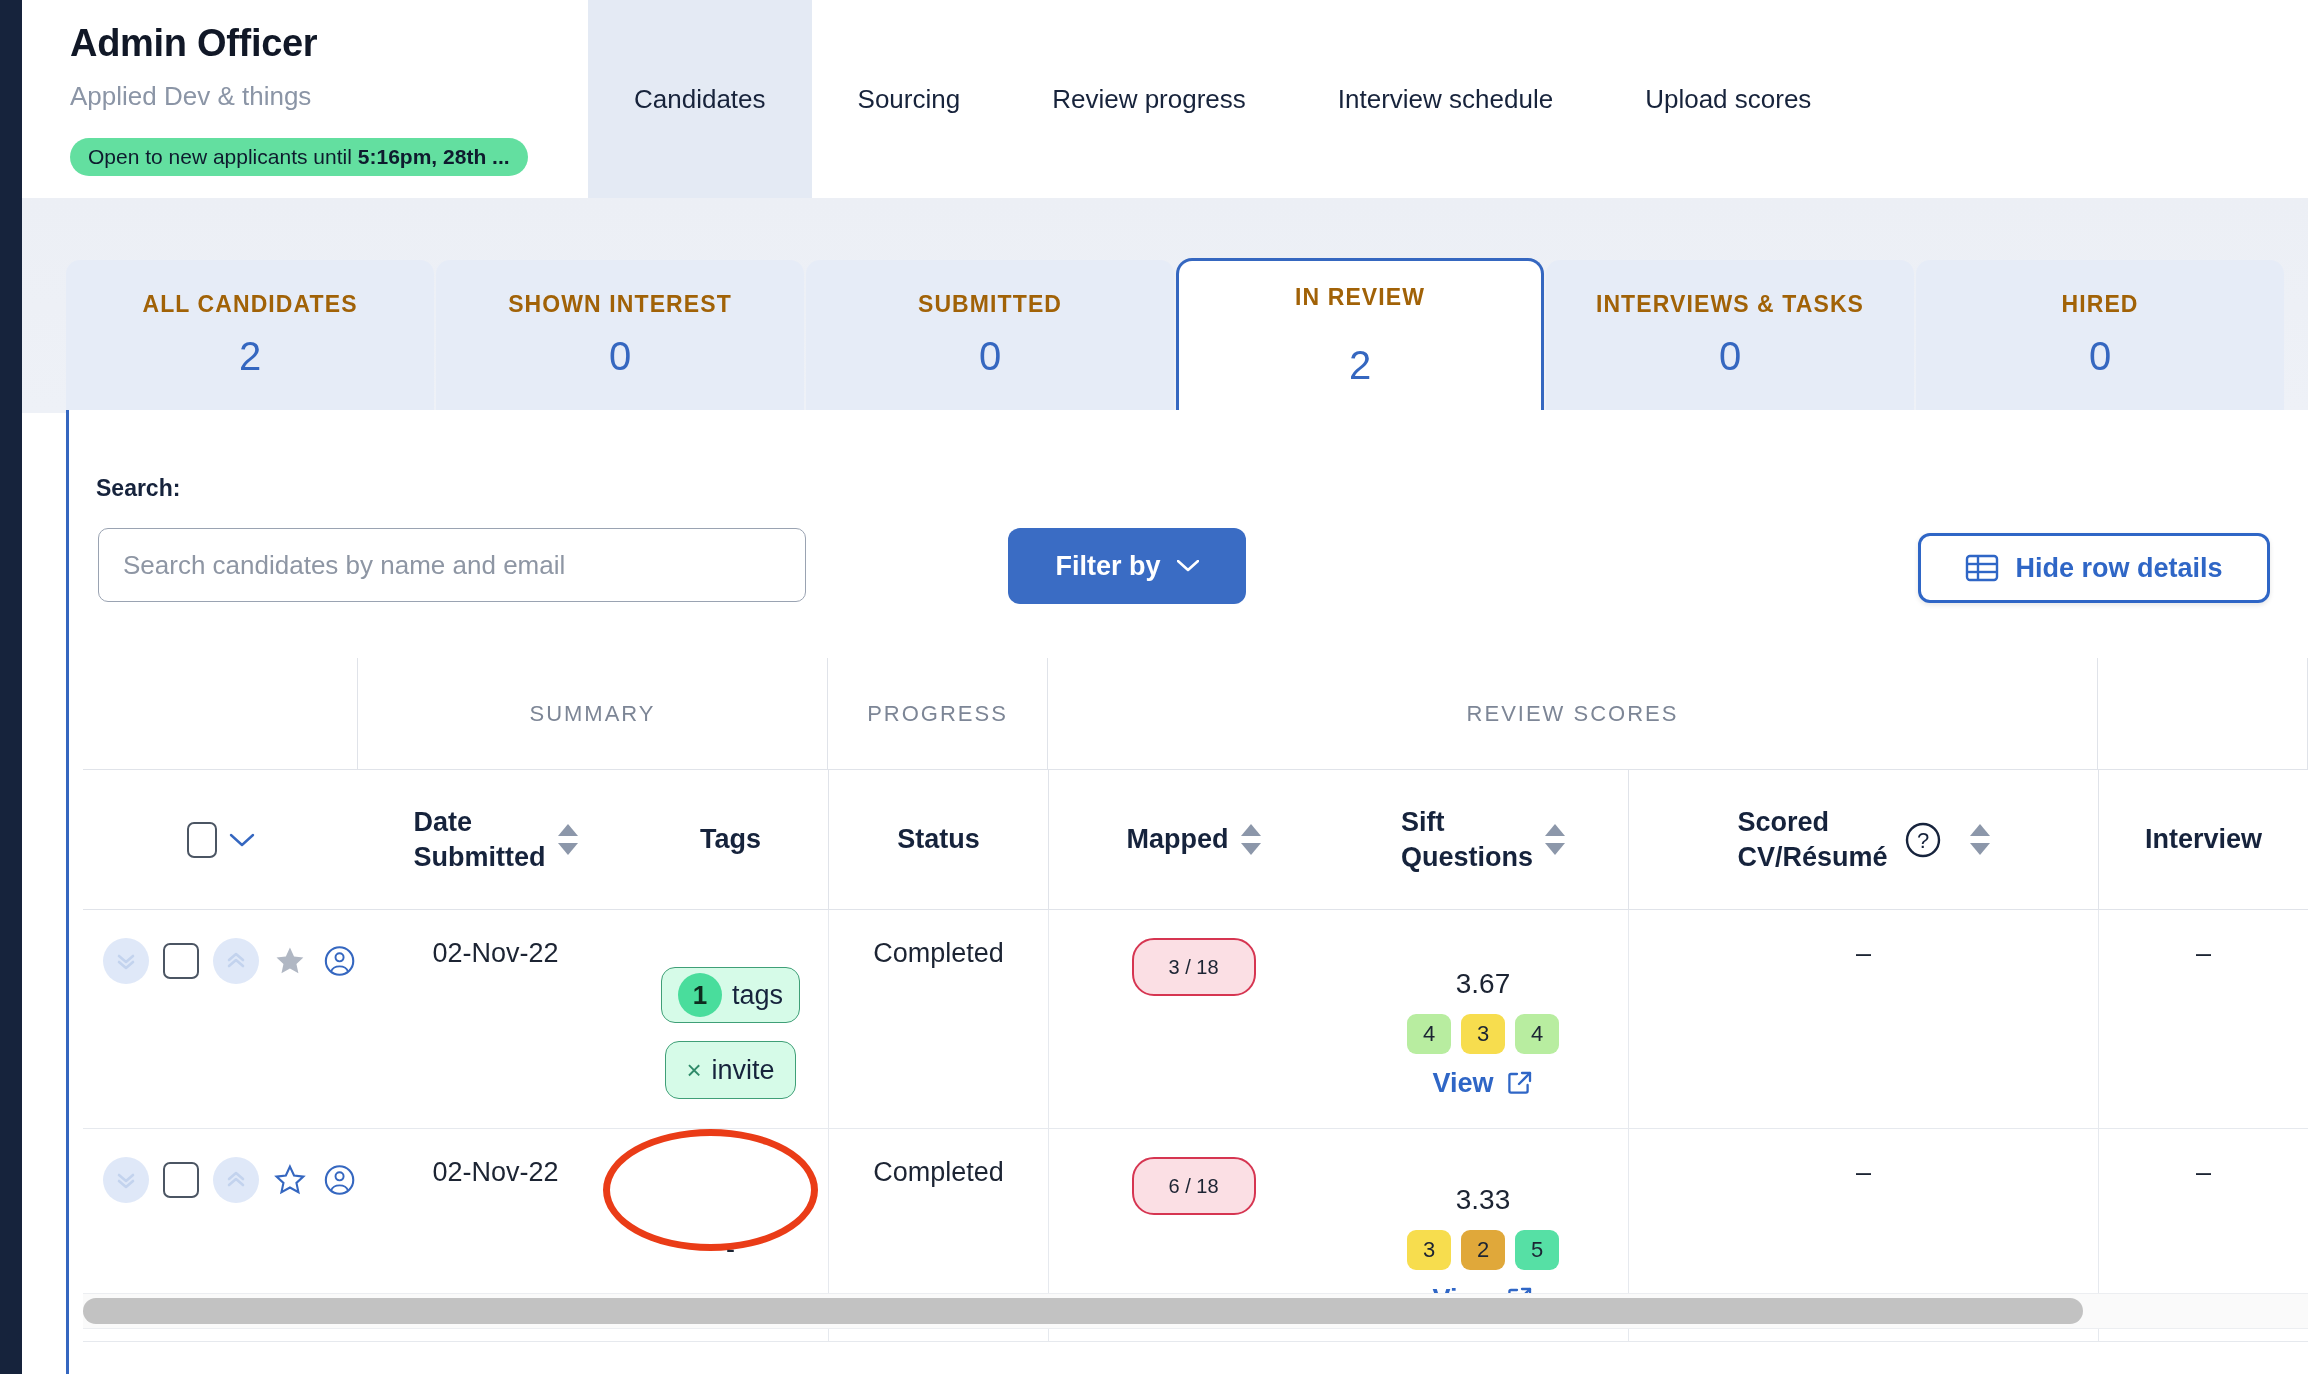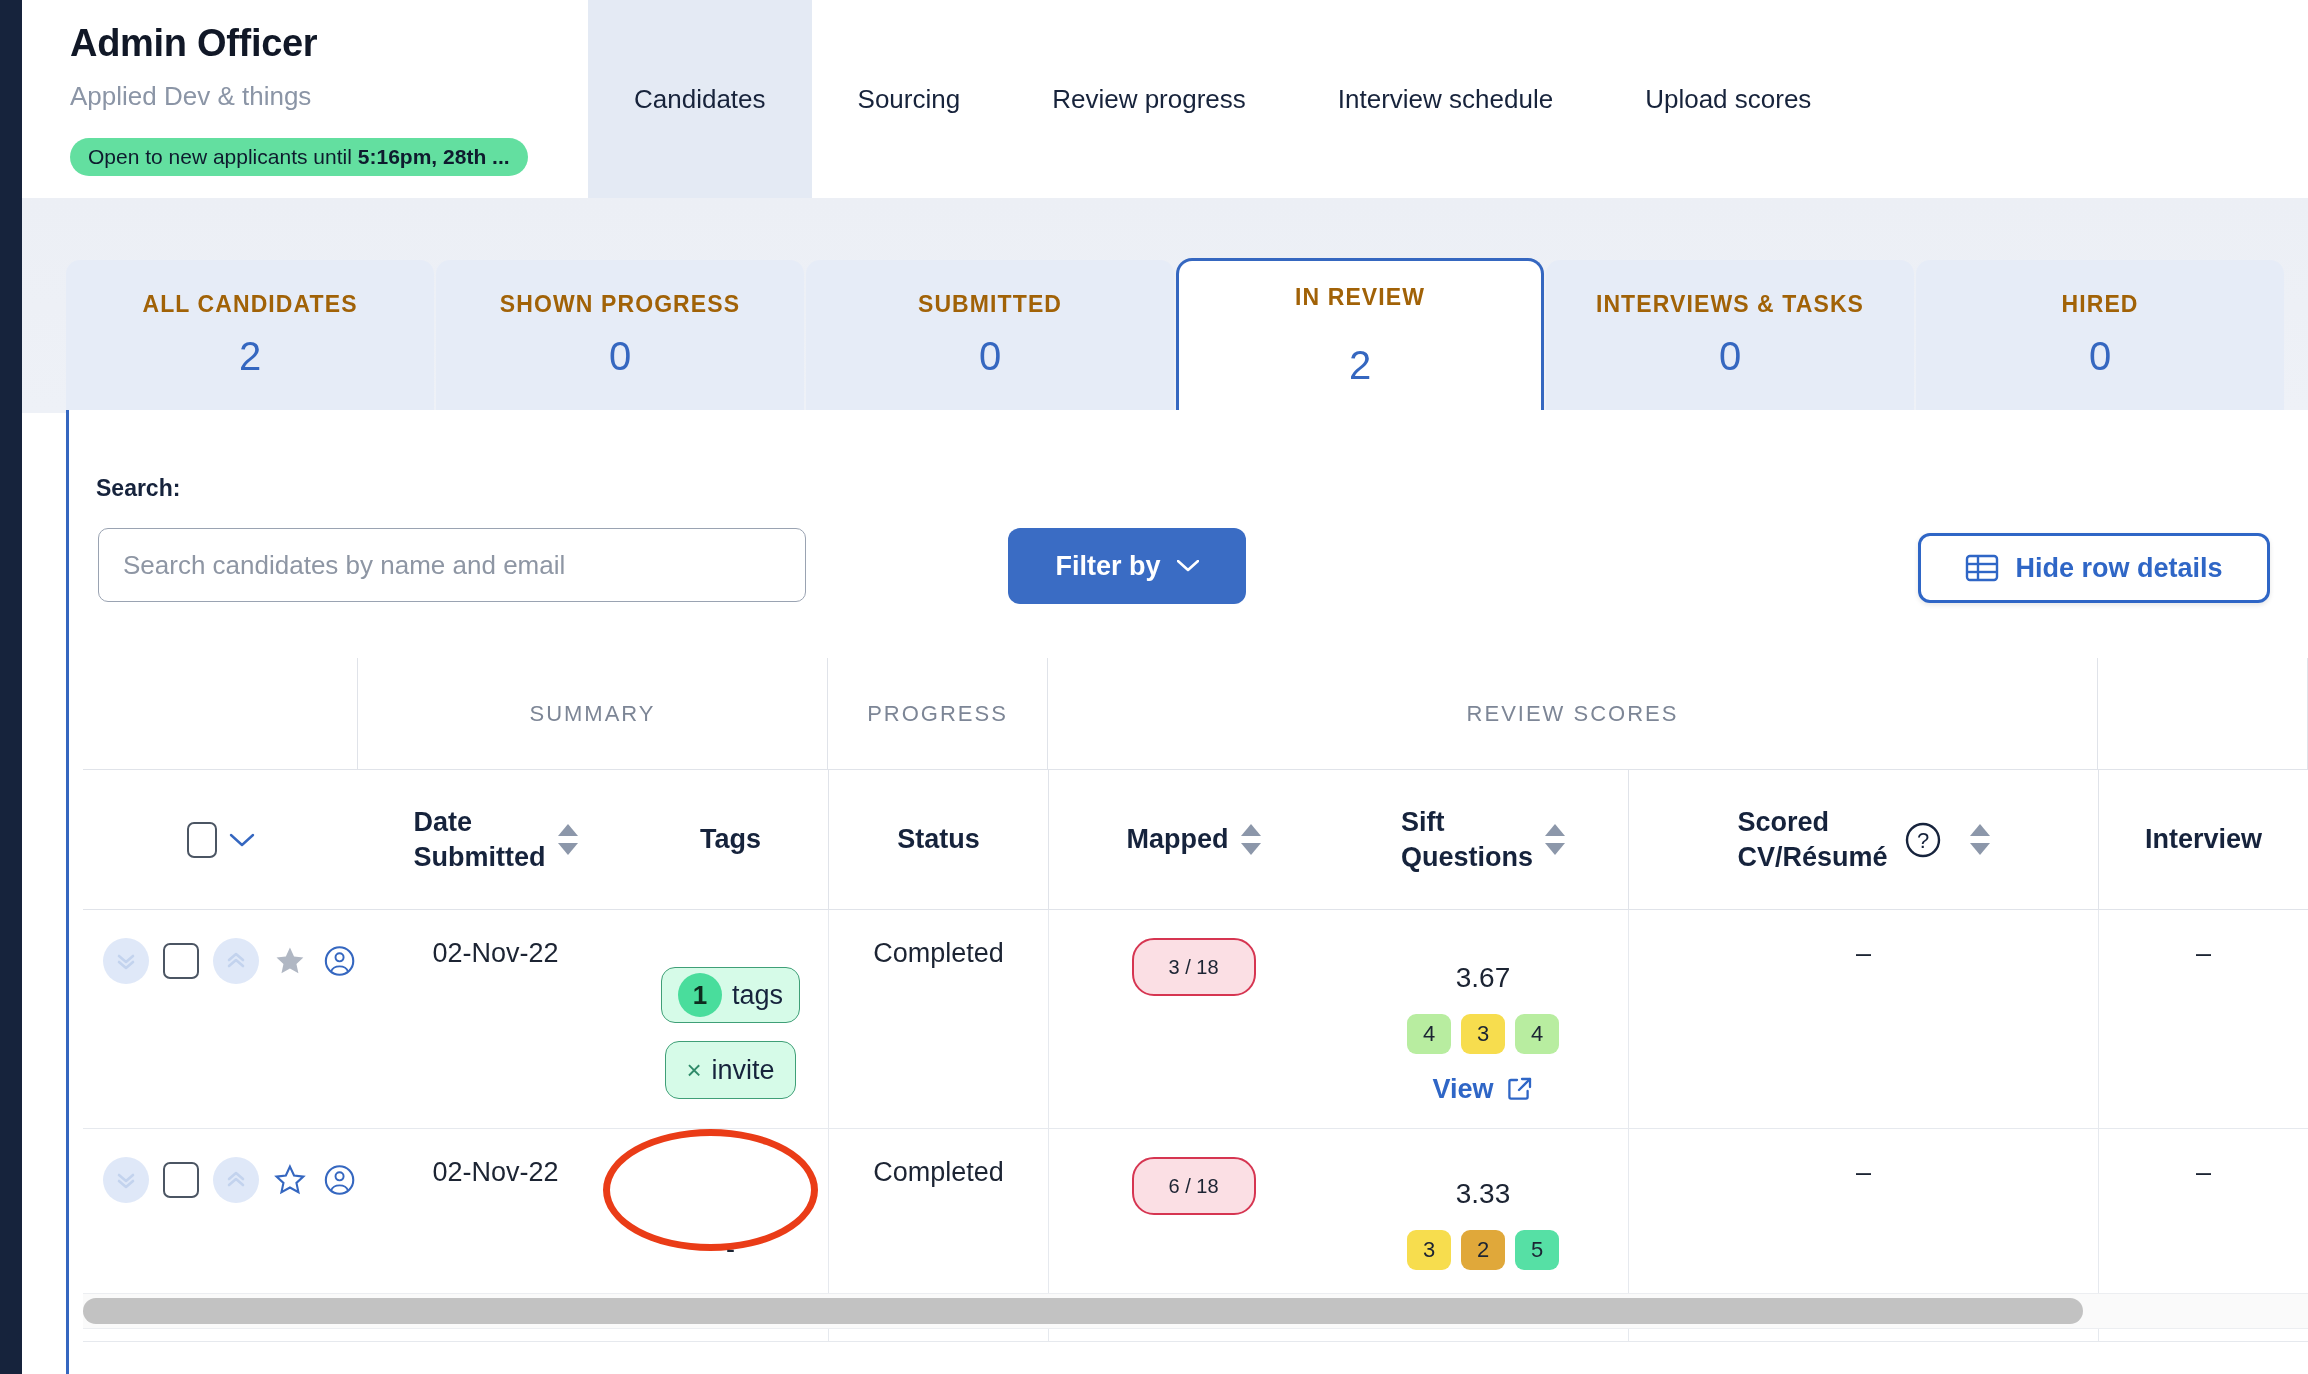--- a/index.html
+++ b/index.html
@@ -93,21 +93,21 @@
 
   .row { display:flex; border-bottom:1.5px solid #e6e9ee; }
   .r1 { height:219px; }
   .r2 { height:213px; }
   .cell { display:flex; justify-content:center; padding-top:28px; }
   .c-icons { width:275px; align-items:flex-start; justify-content:flex-start; padding-left:20px; gap:14px; }
   .c-date { width:275px; font-size:27px; color:#1c2433; }
   .c-tags { width:195px; flex-direction:column; align-items:center; gap:18px; position:relative; }
   .c-status { width:220px; font-size:27px; color:#1c2433; border-left:1.5px solid #e6e9ee; }
   .c-mapped { width:290px; border-left:1.5px solid #e6e9ee; }
-  .c-sift { width:290px; flex-direction:column; align-items:center; gap:20px; }
+  .c-sift { width:290px; flex-direction:column; align-items:center; gap:14px; }
   .c-scored { width:470px; font-size:27px; color:#1c2433; border-left:1.5px solid #e6e9ee; }
   .c-interview { width:210px; font-size:27px; color:#1c2433; border-left:1.5px solid #e6e9ee; }
 
   .icon-circ { width:46px; height:46px; border-radius:50%; background:#dfe8f8; display:flex;
                align-items:center; justify-content:center; flex:0 0 auto; cursor:pointer; }
   .rowcheck { width:36px; height:36px; border:2px solid #4b5563; border-radius:7px; background:#fff;
               margin-top:5px; flex:0 0 auto; cursor:pointer; }
   .hdrcheck { width:30px; height:36px; border:2px solid #4b5563; border-radius:7px; background:#fff; cursor:pointer; }
 
   .tagpill { background:#d6fbe8; border:1.5px solid #3f9f77; border-radius:14px; height:56px;
@@ -165,21 +165,21 @@
     </div>
   </div>
 
   <div class="tabs-strip"></div>
   <div class="tabs">
     <div class="tab">
       <div class="tl">ALL CANDIDATES</div>
       <div class="tc">2</div>
     </div>
     <div class="tab">
-      <div class="tl">SHOWN PROGRESS</div>
+      <div class="tl">SHOWN INTEREST</div>
       <div class="tc">0</div>
     </div>
     <div class="tab">
       <div class="tl">SUBMITTED</div>
       <div class="tc">0</div>
     </div>
     <div class="tab active">
       <div class="tl">IN REVIEW</div>
       <div class="tc">2</div>
     </div>

